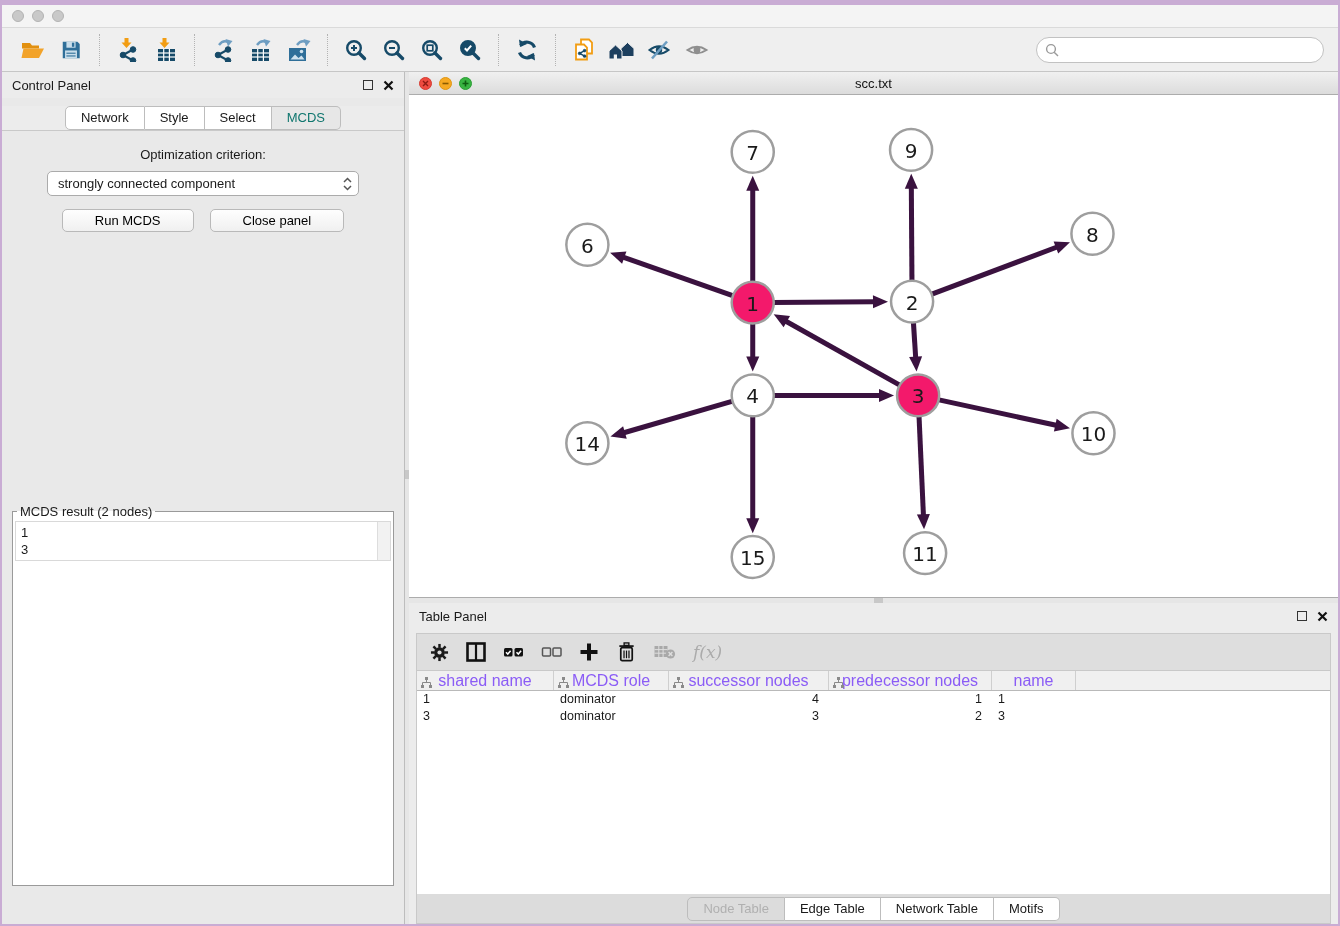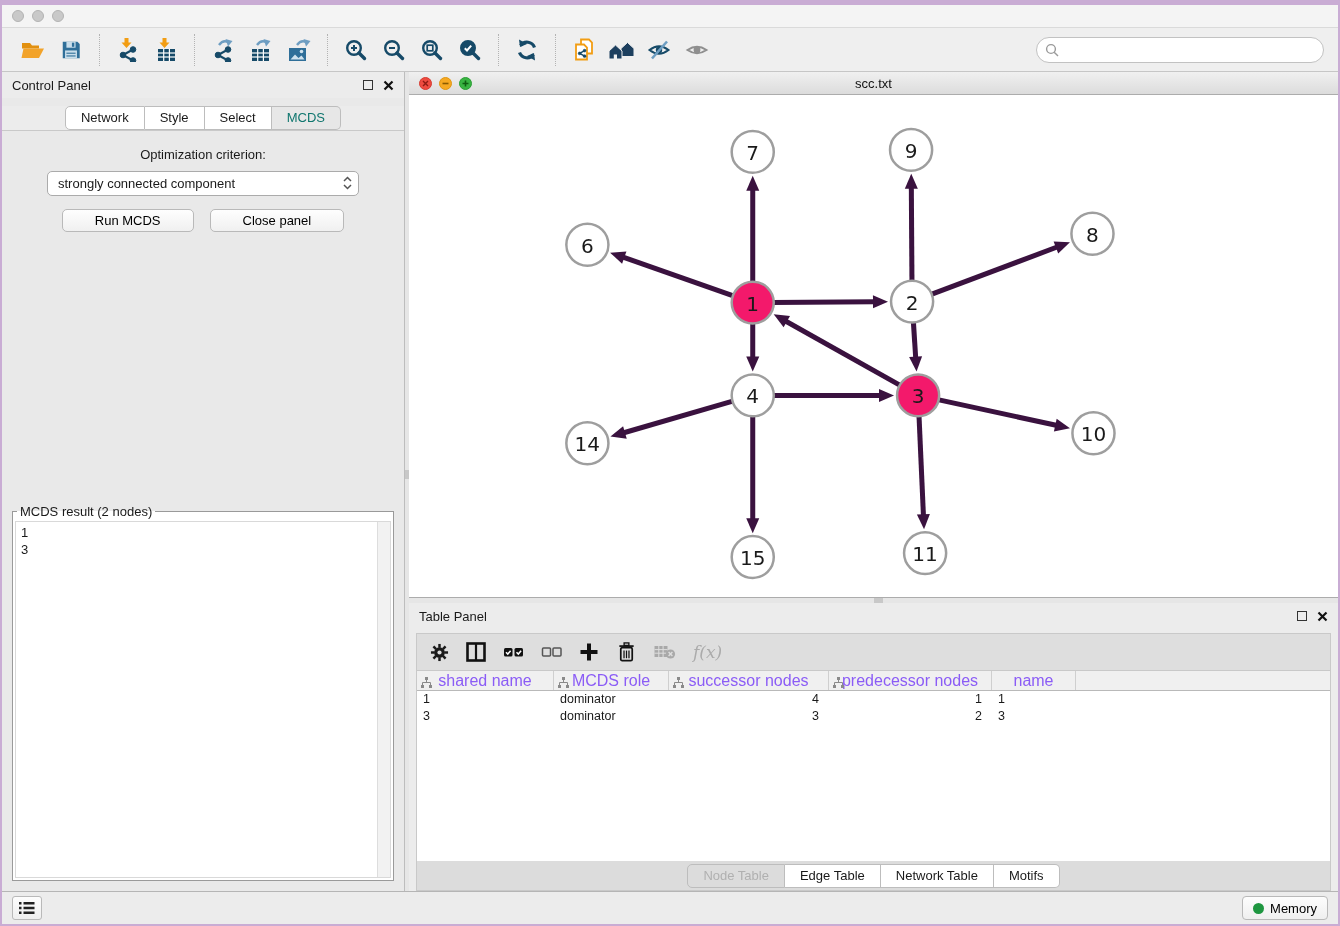--- a/index.html
+++ b/index.html
@@ -611,31 +611,13 @@
               <div class="tab tab-active">Node Table</div>
               <div class="tab">Edge Table</div>
               <div class="tab">Network Table</div>
               <div class="tab">Motifs</div>
             </div>
         </div>
       </div>
     </div>
   </div>
 
-  <div class="statusbar">
-    <button class="status-btn">
-      <svg width="16" height="14" viewBox="0 0 16 14">
-        <g fill="#222">
-          <rect x="0" y="1" width="2.5" height="2.5"></rect>
-            <rect x="0" y="5.75" width="2.5" height="2.5"></rect>
-            <rect x="0" y="10.5" width="2.5" height="2.5"></rect>
-          <rect x="4.5" y="1" width="11" height="2.5"></rect>
-            <rect x="4.5" y="5.75" width="11" height="2.5"></rect>
-            <rect x="4.5" y="10.5" width="11" height="2.5"></rect>
-        </g>
-      </svg>
-    </button>
-    <button class="memory-btn">
-      <span class="mem-dot" style="background: rgb(30, 150, 64);"></span>
-      <span>Memory</span>
-    </button>
-  </div>
 </div>
 
 </body></html>

